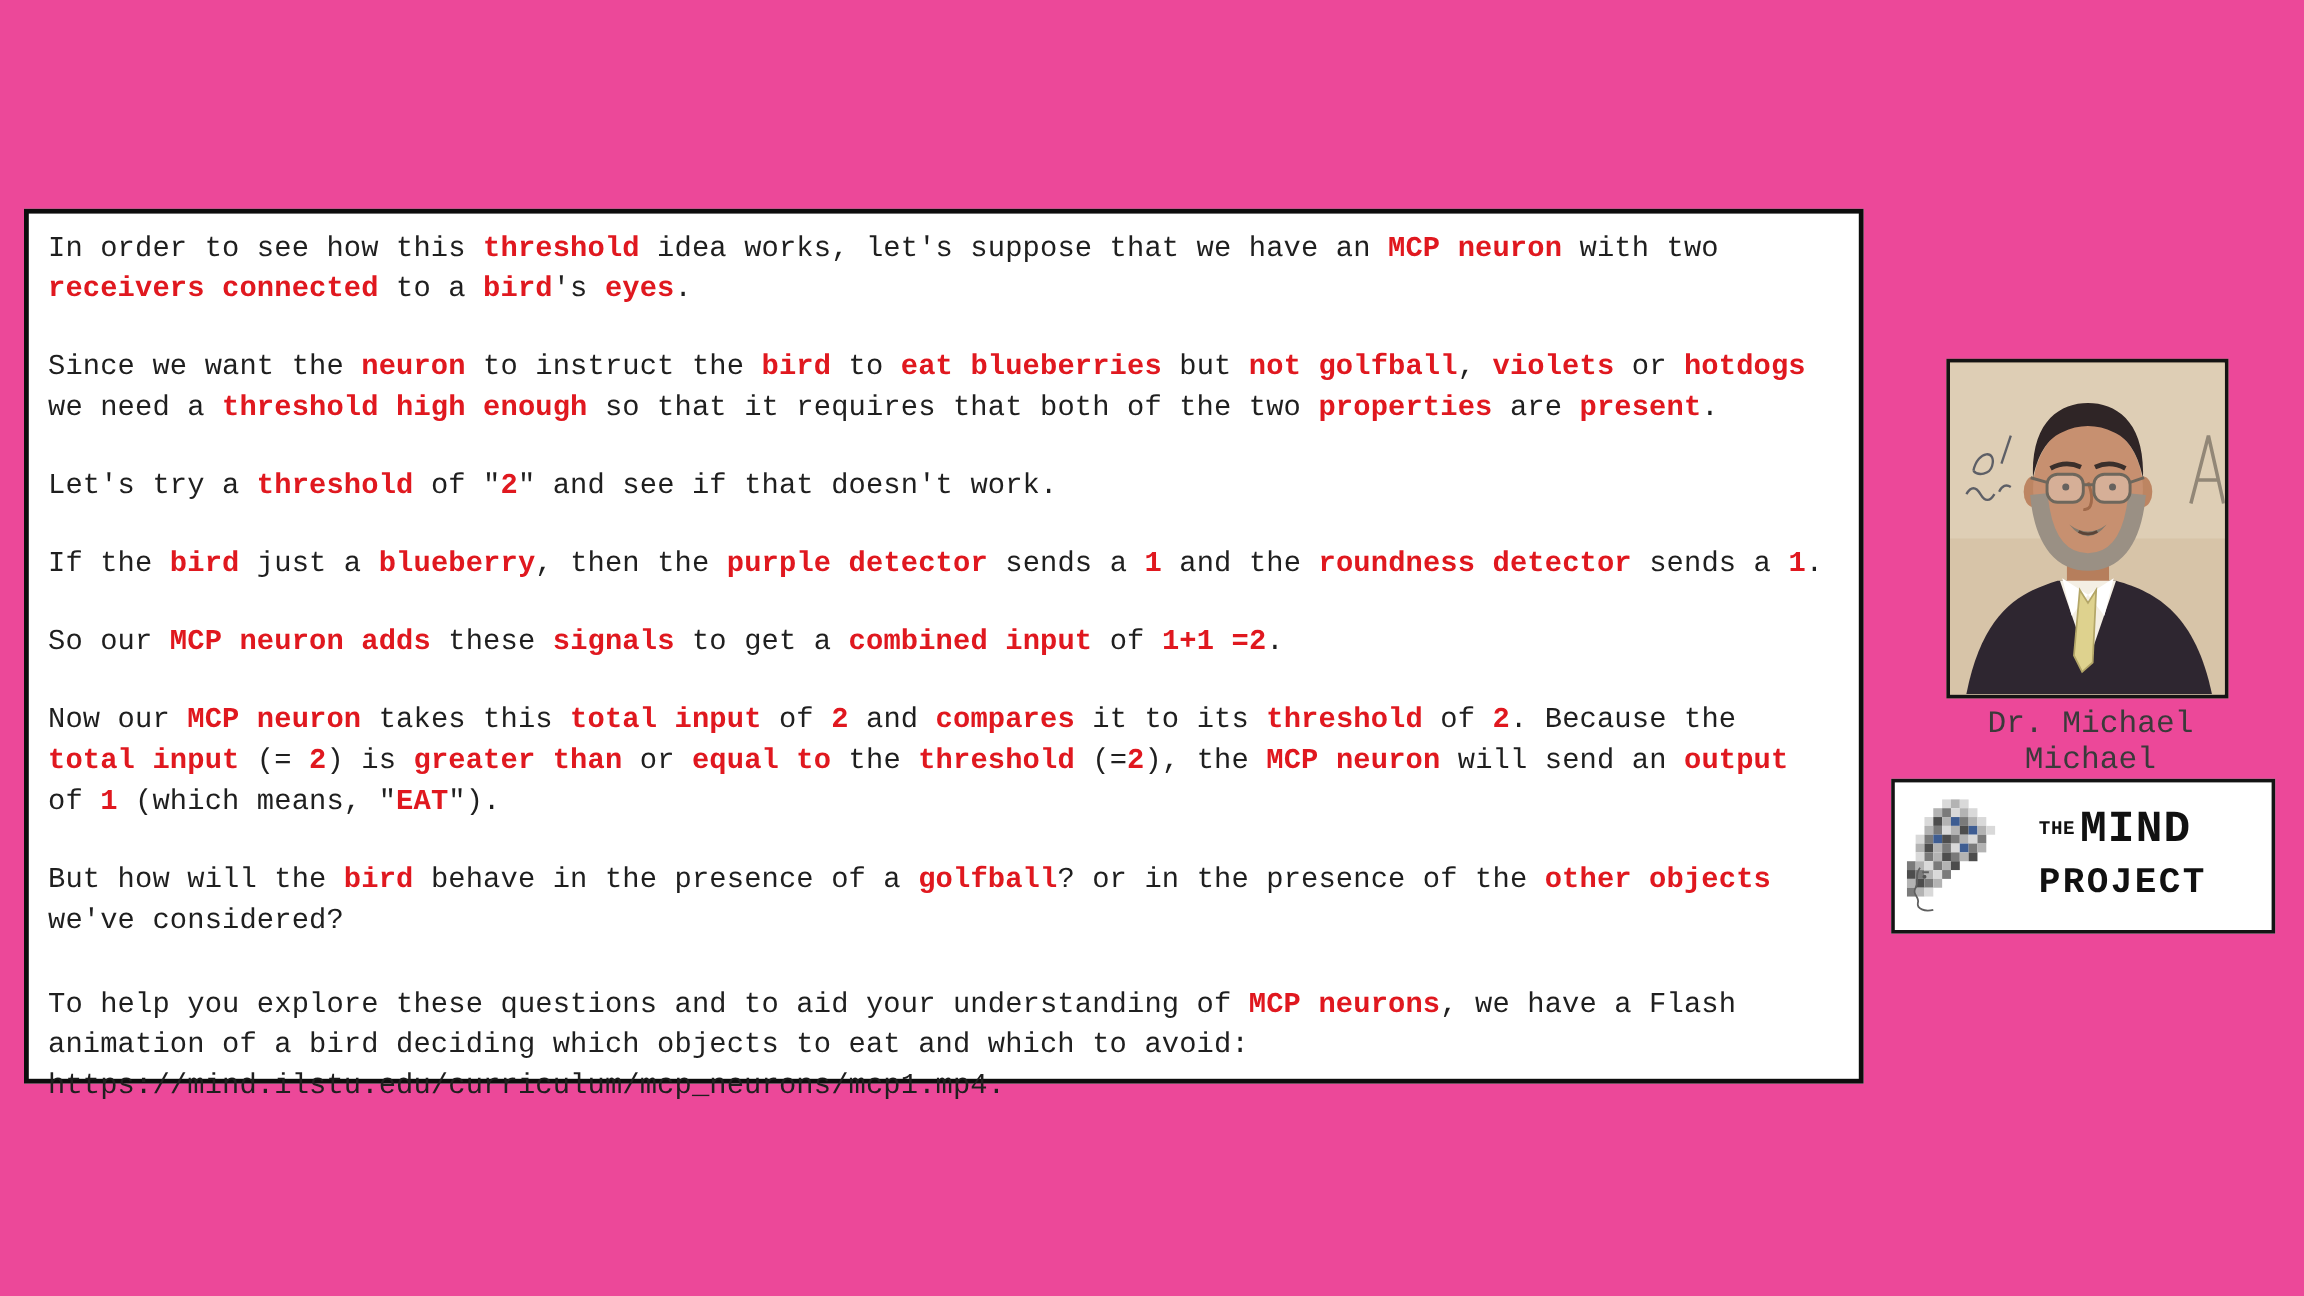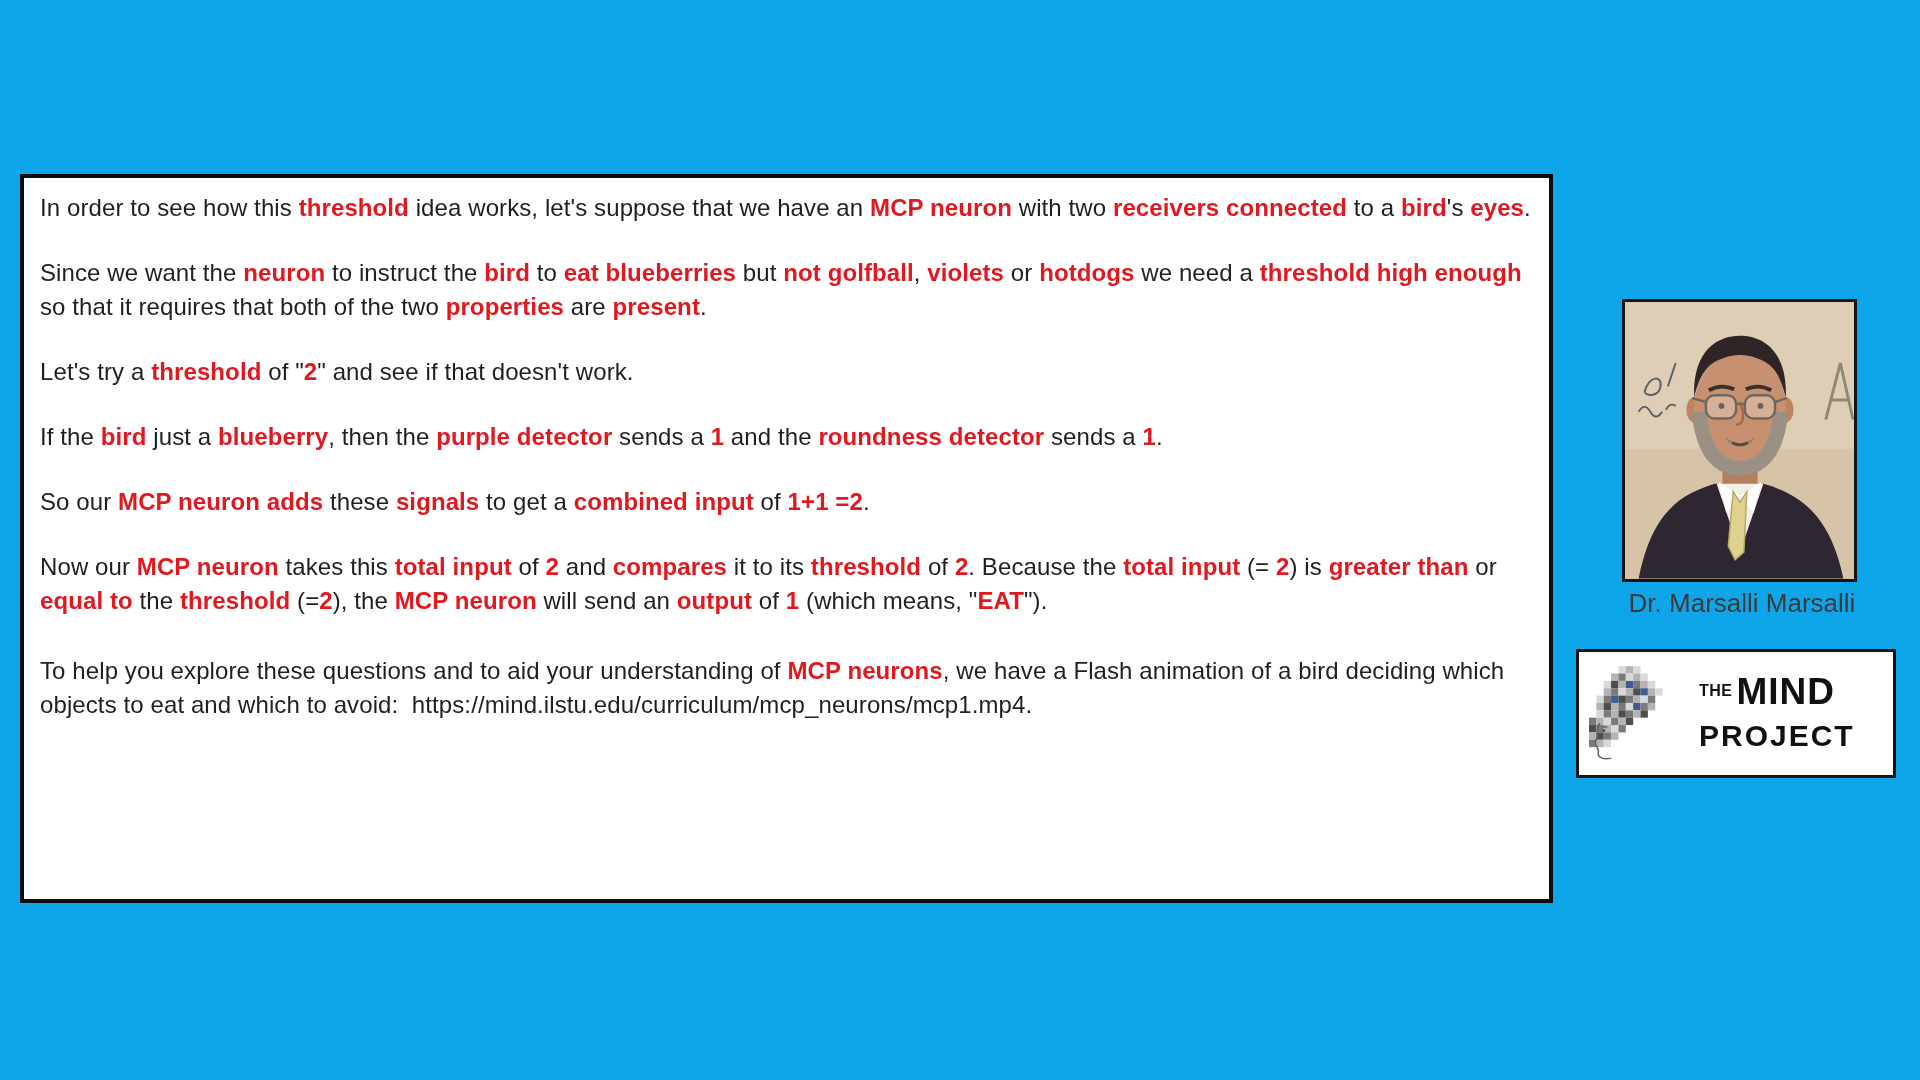--- a/index.html
+++ b/index.html
@@ -1,20 +1,20 @@
 <!DOCTYPE html>
 <html style="--accent: #e0181f;"><head>
 <meta charset="utf-8">
 <style>
   :root { --accent:#e0181f; --ink:#1f1f1f; }
   html,body { margin:0; padding:0; background:#ffffff; }
   .page {
     position:relative; width:1920px; height:1080px; overflow:hidden;
-    font-family:Liberation Sans, sans-serif; color:var(--ink);
-    background:#0ea5e9;
+    font-family:Liberation Mono, monospace; color:var(--ink);
+    background:#ec4899;
   }
   .text-panel {
     position:absolute; left:20px; top:174px; width:1533px; height:729px;
     border:4px solid #0d0d0d; box-sizing:border-box;
     padding:13px 16px 10px 16px; background:#ffffff;
   }
   .para {
     margin:0 0 31px 0; font-size:24px; line-height:34px;
     white-space:pre-wrap; letter-spacing:0.1px;
   }
@@ -46,20 +46,21 @@
 
 <div class="page">
 
   <div class="text-panel">
       <p class="para"><span>In order to see how this </span><span class="hl">threshold</span><span> idea works, let's suppose that we have an </span><span class="hl">MCP neuron</span><span> with two </span><span class="hl">receivers connected</span><span> to a </span><span class="hl">bird</span><span>'s </span><span class="hl">eyes</span><span>.</span></p>
       <p class="para"><span>Since we want the </span><span class="hl">neuron</span><span> to instruct the </span><span class="hl">bird</span><span> to </span><span class="hl">eat blueberries</span><span> but </span><span class="hl">not golfball</span><span>, </span><span class="hl">violets</span><span> or </span><span class="hl">hotdogs</span><span> we need a </span><span class="hl">threshold high enough</span><span> so that it requires that both of the two </span><span class="hl">properties</span><span> are </span><span class="hl">present</span><span>.</span></p>
       <p class="para"><span>Let's try a </span><span class="hl">threshold</span><span> of "</span><span class="hl">2</span><span>" and see if that doesn't work.</span></p>
       <p class="para"><span>If the </span><span class="hl">bird</span><span> just a </span><span class="hl">blueberry</span><span>, then the </span><span class="hl">purple detector</span><span> sends a </span><span class="hl">1</span><span> and the </span><span class="hl">roundness detector</span><span> sends a </span><span class="hl">1</span><span>.</span></p>
       <p class="para"><span>So our </span><span class="hl">MCP neuron adds</span><span> these </span><span class="hl">signals</span><span> to get a </span><span class="hl">combined input</span><span> of </span><span class="hl">1+1 =2</span><span>.</span></p>
       <p class="para"><span>Now our </span><span class="hl">MCP neuron</span><span> takes this </span><span class="hl">total input</span><span> of </span><span class="hl">2</span><span> and </span><span class="hl">compares</span><span> it to its </span><span class="hl">threshold</span><span> of </span><span class="hl">2</span><span>. Because the </span><span class="hl">total input</span><span> (= </span><span class="hl">2</span><span>) is </span><span class="hl">greater than</span><span> or </span><span class="hl">equal to</span><span> the </span><span class="hl">threshold</span><span> (=</span><span class="hl">2</span><span>), the </span><span class="hl">MCP neuron</span><span> will send an </span><span class="hl">output</span><span> of </span><span class="hl">1</span><span> (which means, "</span><span class="hl">EAT</span><span>").</span></p>
+      <p class="para"><span>But how will the </span><span class="hl">bird</span><span> behave in the presence of a </span><span class="hl">golfball</span><span>? or in the presence of the </span><span class="hl">other objects</span><span> we've considered?</span></p>
       <p class="para"><span>To help you explore these questions and to aid your understanding of </span><span class="hl">MCP neurons</span><span>, we have a Flash animation of a bird deciding which objects to eat and which to avoid:  </span><span>https://mind.ilstu.edu/curriculum/mcp_neurons/mcp1.mp4</span><span>.</span></p>
     </div>
 
   <div class="portrait">
     <svg viewBox="0 0 235 283">
       <rect width="235" height="283" fill="#d7c4a8"></rect>
       <rect width="235" height="150" fill="#e2d4bc" opacity="0.65"></rect>
 
       <g stroke="#474c59" stroke-width="2" fill="none" opacity="0.85">
         <path d="M20 92 C24 74 40 74 36 88 C34 95 24 97 20 92"></path>
@@ -104,21 +105,21 @@
 
       <g stroke="#6e675c" stroke-width="2.5" fill="rgba(255,255,255,0.28)">
         <rect x="83" y="95" width="31" height="24" rx="9"></rect>
         <rect x="123" y="95" width="31" height="24" rx="9"></rect>
         <path d="M114 104 h9" fill="none"></path>
         <path d="M83 102 L69 98 M154 102 L166 98" fill="none"></path>
       </g>
     </svg>
   </div>
 
-  <div class="caption">Dr. Marsalli Marsalli</div>
+  <div class="caption">Dr. Michael Michael</div>
 
   <div class="logo-box">
     <svg class="pixel-face" viewBox="0 0 100 104">
       <g>
         <rect x="32" y="0" width="8" height="8" fill="#d9d9d9"></rect>
           <rect x="40" y="0" width="8" height="8" fill="#b3b3b3"></rect>
           <rect x="48" y="0" width="8" height="8" fill="#d9d9d9"></rect>
         <rect x="24" y="8" width="8" height="8" fill="#b3b3b3"></rect>
           <rect x="32" y="8" width="8" height="8" fill="#7a7a7a"></rect>
           <rect x="40" y="8" width="8" height="8" fill="#d9d9d9"></rect>

